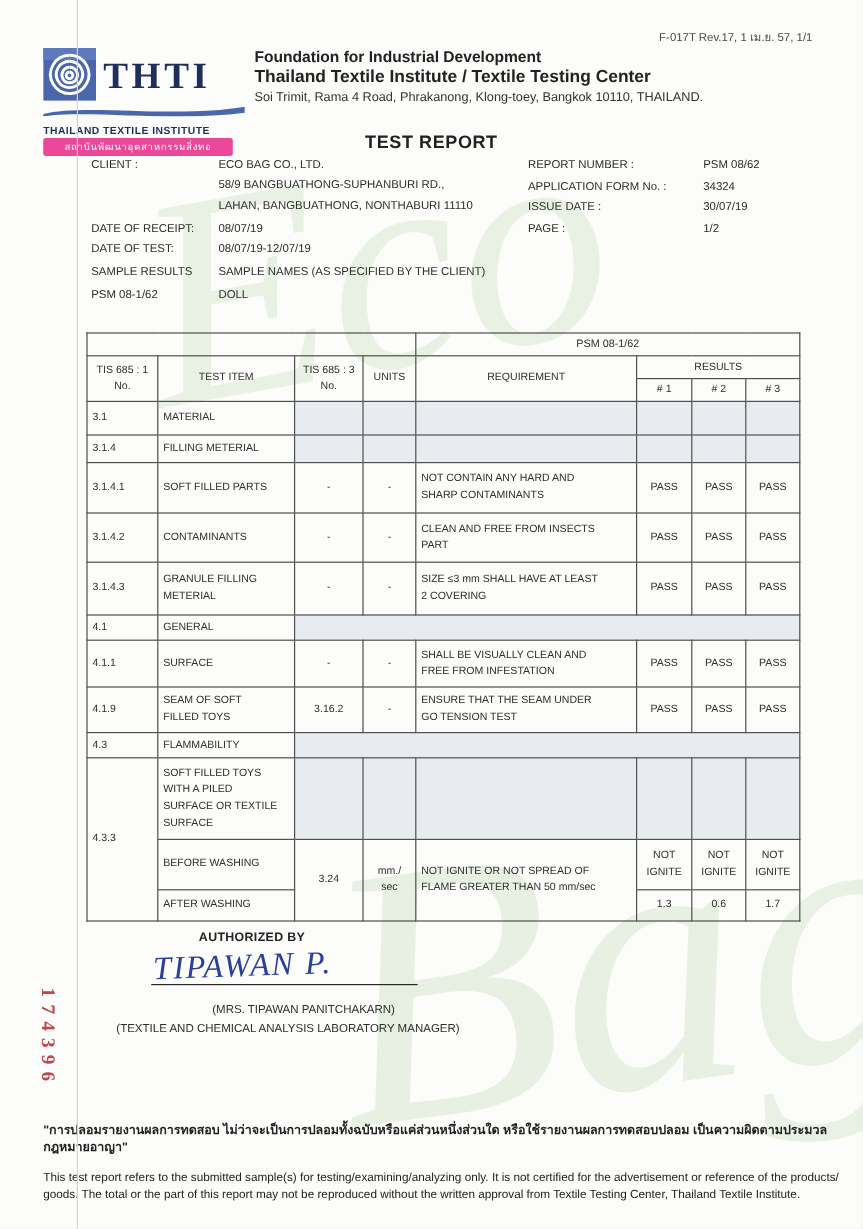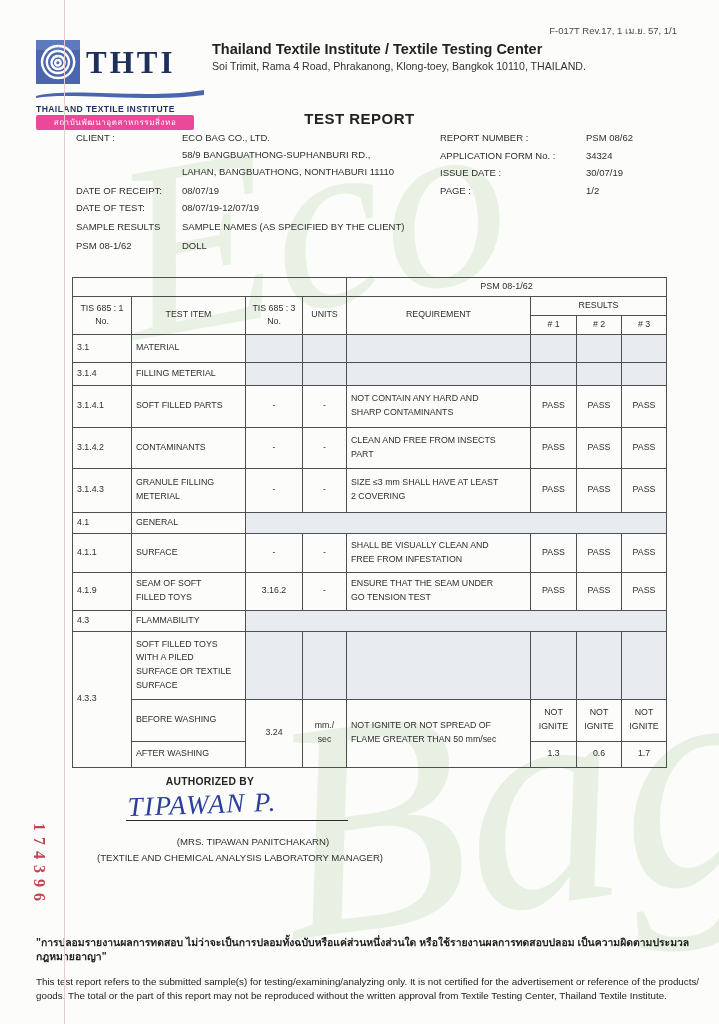--- a/index.html
+++ b/index.html
@@ -98,20 +98,21 @@
         <span class="thti">THTI</span>
       </div>
       <svg width="168" height="9" viewBox="0 0 168 9">
         <path d="M0 7 C 35 -2, 110 11, 168 1 L168 6 C 110 14, 35 3, 0 9 Z" fill="#4a66ad"></path>
       </svg>
       <div class="inst-en">THAILAND TEXTILE INSTITUTE</div>
       <div class="inst-th">สถาบันพัฒนาอุตสาหกรรมสิ่งทอ</div>
     </div>
 
     <div class="org">
+      <div class="org-l1">Foundation for Industrial Development</div>
       <div class="org-l2">Thailand Textile Institute / Textile Testing Center</div>
       <div class="org-l3">Soi Trimit, Rama 4 Road, Phrakanong, Klong-toey, Bangkok 10110, THAILAND.</div>
     </div>
 
     <div class="title">TEST REPORT</div>
 
     <div class="info-left">
       <div class="row">
         <span class="lab">CLIENT :</span>
         <span>ECO BAG CO., LTD.</span>

